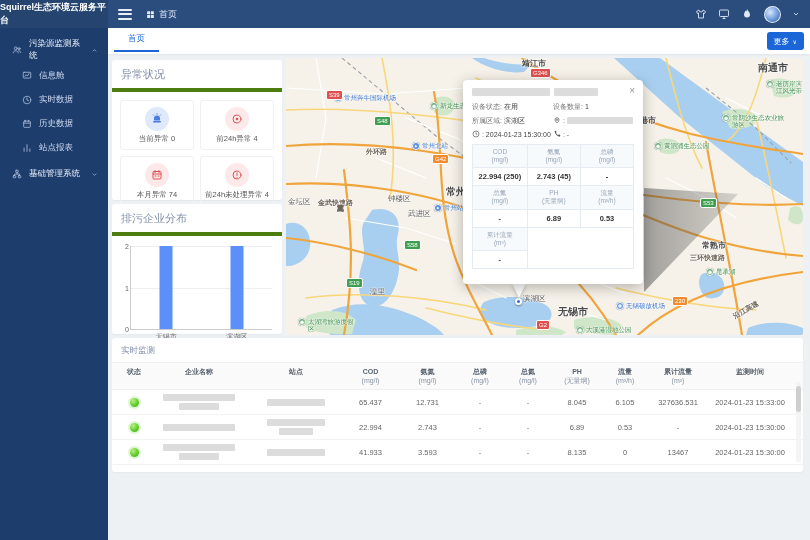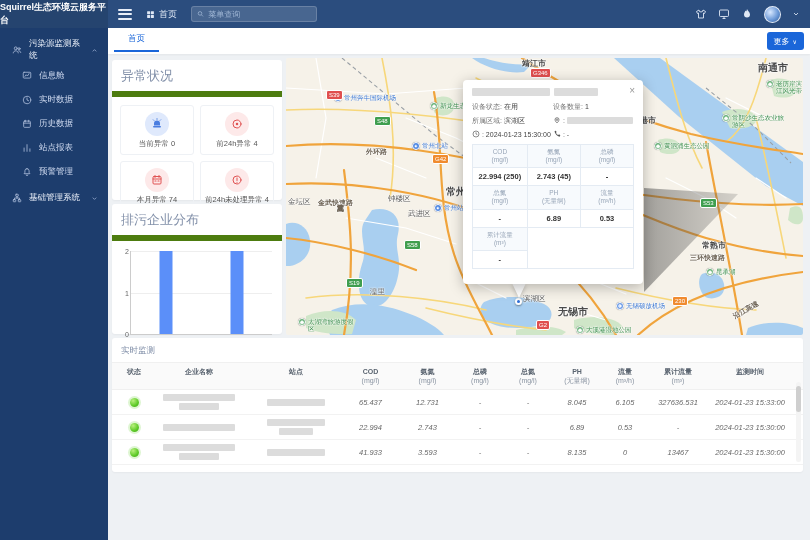--- a/index.html
+++ b/index.html
@@ -29,21 +29,21 @@
   .sb-caret { margin-left:auto; margin-right:10px; color:#8fa5c9; }
   .sb-caret svg { width:7px; height:7px; display:block; }
 
   
   #tabbar { position:absolute; left:108px; top:28px; width:702px; height:26px; background:#fff; z-index:10; box-shadow:0 1px 2px rgba(0,0,0,.05); }
   #tab-home { position:absolute; left:6px; top:0; height:24px; padding:0 14px; display:flex; align-items:center; color:#1a66d9; font-size:8.5px; border-bottom:2px solid #1a66d9; cursor:pointer; }
   #more-btn { position:absolute; right:6px; top:4px; height:18px; padding:0 7px; background:#1a66d9; color:#fff; font-size:8px; border:none; border-radius:3px; display:flex; align-items:center; gap:3px; cursor:pointer; }
 
   
   .panel { position:absolute; background:#fff; border-radius:3px; box-shadow:0 1px 2px rgba(0,0,0,.04); }
-  .panel-title { color:#8290a9; font-size:13px; padding:7px 9px 6px; border-bottom:6px solid #4d7c0f; }
+  .panel-title { color:#8290a9; font-size:11px; padding:7px 9px 6px; border-bottom:4px solid #4d7c0f; }
   #panel-abnormal { left:112px; top:60px; width:170px; height:140px; }
   #ab-cards { display:grid; grid-template-columns:1fr 1fr; gap:6px; padding:8px; }
   .ab-card { border:1px solid #eef1f5; border-radius:3px; height:50px; display:flex; flex-direction:column; align-items:center; justify-content:center; gap:3px; cursor:pointer; }
   .ab-circ { width:24px; height:24px; border-radius:50%; display:flex; align-items:center; justify-content:center; }
   .ab-circ svg { width:12px; height:12px; }
   .ab-card.blue .ab-circ { background:#dfe9fc; color:#4a7de0; }
   .ab-card.red .ab-circ { background:#fde9e9; color:#e05252; }
   .ab-label { font-size:7.5px; color:#555; white-space:nowrap; }
 
   #panel-dist { left:112px; top:204px; width:170px; height:130px; }
@@ -89,21 +89,21 @@
 
   
 
   
   #panel-rt { left:112px; top:338px; width:691px; height:134px; }
   #rt-title { color:#8290a9; font-size:8.5px; padding:7px 9px 5px; }
   #rt-head { display:flex; background:#fafafa; border-top:1px solid #f0f0f0; border-bottom:1px solid #f0f0f0; padding:4px 8px; }
   .rt-col { font-size:7px; color:#5a6470; font-weight:bold; text-align:center; line-height:1.3; }
   .rt-col .unit { font-weight:normal; color:#8a94a2; }
   .rt-row { display:flex; align-items:center; padding:0 8px; height:25px; border-bottom:1px solid #f2f2f2; cursor:pointer; }
-  .rt-cell { font-size:7.5px; color:#666; text-align:center; display:flex; flex-direction:column; align-items:center; justify-content:center; gap:2px;font-style:italic; }
+  .rt-cell { font-size:7.5px; color:#666; text-align:center; display:flex; flex-direction:column; align-items:center; justify-content:center; gap:2px; }
   .status-dot { width:9px; height:9px; border-radius:50%; background:radial-gradient(circle at 35% 30%, #b9f07e, #5cc926 60%, #3fa31a); box-shadow:0 0 0 2px rgba(124,214,74,.25); }
   #rt-scroll { position:absolute; right:2px; top:44px; width:5px; height:80px; background:#f4f4f4; border-radius:3px; }
   #rt-thumb { position:absolute; left:0; top:4px; width:5px; height:26px; background:#cfcfcf; border-radius:3px; }
 </style>
 </head>
 <body>
 
 <div id="topbar">
   <div id="logo">Squirrel生态环境云服务平台</div>
   <div id="hamburger">
@@ -112,27 +112,20 @@
       <span></span>
     </div>
   <div id="breadcrumb">
     <svg viewBox="0 0 24 24" fill="currentColor">
         <rect x="3" y="3" width="8" height="8" rx="1"></rect>
         <rect x="13" y="3" width="8" height="8" rx="1"></rect>
         <rect x="3" y="13" width="8" height="8" rx="1"></rect>
         <rect x="13" y="13" width="8" height="8" rx="1"></rect>
       </svg>
     <span>首页</span>
-  </div>
-  <div id="search">
-    <svg viewBox="0 0 24 24" fill="none" stroke="#9fb6d4" stroke-width="2.5" style="width:8px;height:8px">
-        <circle cx="10" cy="10" r="6"></circle>
-        <path d="M15 15l5 5"></path>
-      </svg>
-    <input placeholder="菜单查询" style="">
   </div>
   <div id="topbar-right">
     <svg viewBox="0 0 24 24" fill="none" stroke="currentColor" stroke-width="1.8">
         <path d="M8 4L3 7l2 4 2-1v10h10V10l2 1 2-4-5-3a4 4 0 0 1-8 0z"></path>
       </svg>
     <svg viewBox="0 0 24 24" fill="none" stroke="currentColor" stroke-width="1.8">
         <rect x="3" y="4" width="18" height="13" rx="2"></rect>
         <path d="M9 21h6M12 17v4"></path>
       </svg>
     <svg viewBox="0 0 24 24" fill="currentColor">
@@ -190,29 +183,20 @@
         </span>
         <span class="sb-label">历史数据</span>
       </div>
       <div class="sb-item">
         <span class="sb-icon">
           <svg viewBox="0 0 24 24" fill="none" stroke="currentColor" stroke-width="2" stroke-linecap="round" stroke-linejoin="round">
             <path d="M5 20v-8M12 20V4M19 20v-6"></path>
           </svg>
         </span>
         <span class="sb-label">站点报表</span>
-      </div>
-      <div class="sb-item">
-        <span class="sb-icon">
-          <svg viewBox="0 0 24 24" fill="none" stroke="currentColor" stroke-width="2" stroke-linecap="round" stroke-linejoin="round">
-            <path d="M12 4a5 5 0 0 0-5 5v4l-2 3h14l-2-3V9a5 5 0 0 0-5-5z"></path>
-            <path d="M10 19a2 2 0 0 0 4 0"></path>
-          </svg>
-        </span>
-        <span class="sb-label">预警管理</span>
       </div>
       <div class="sb-item group">
         <span class="sb-icon">
           <svg viewBox="0 0 24 24" fill="none" stroke="currentColor" stroke-width="2" stroke-linecap="round" stroke-linejoin="round">
             <rect x="9" y="3" width="6" height="5" rx="1"></rect>
             <rect x="3" y="16" width="6" height="5" rx="1"></rect>
             <rect x="15" y="16" width="6" height="5" rx="1"></rect>
             <path d="M12 8v4M12 12H6v4M12 12h6v4"></path>
           </svg>
         </span>

